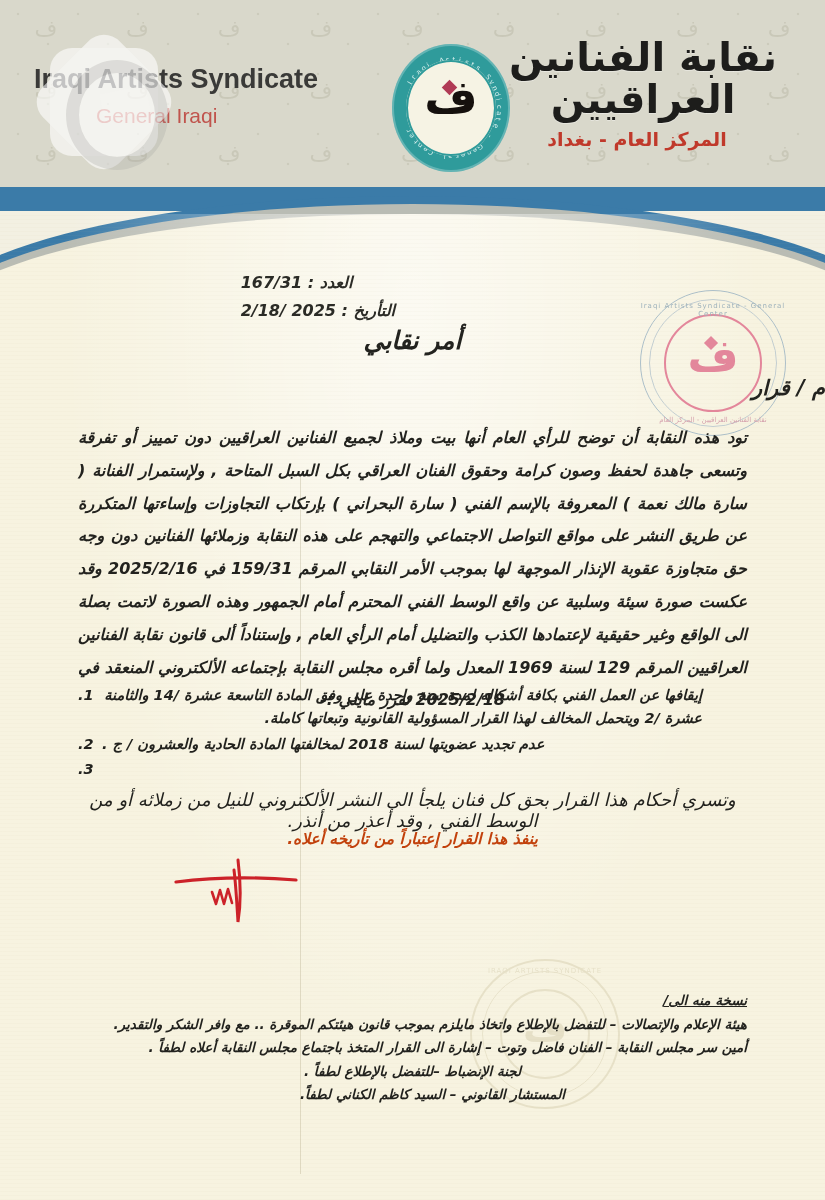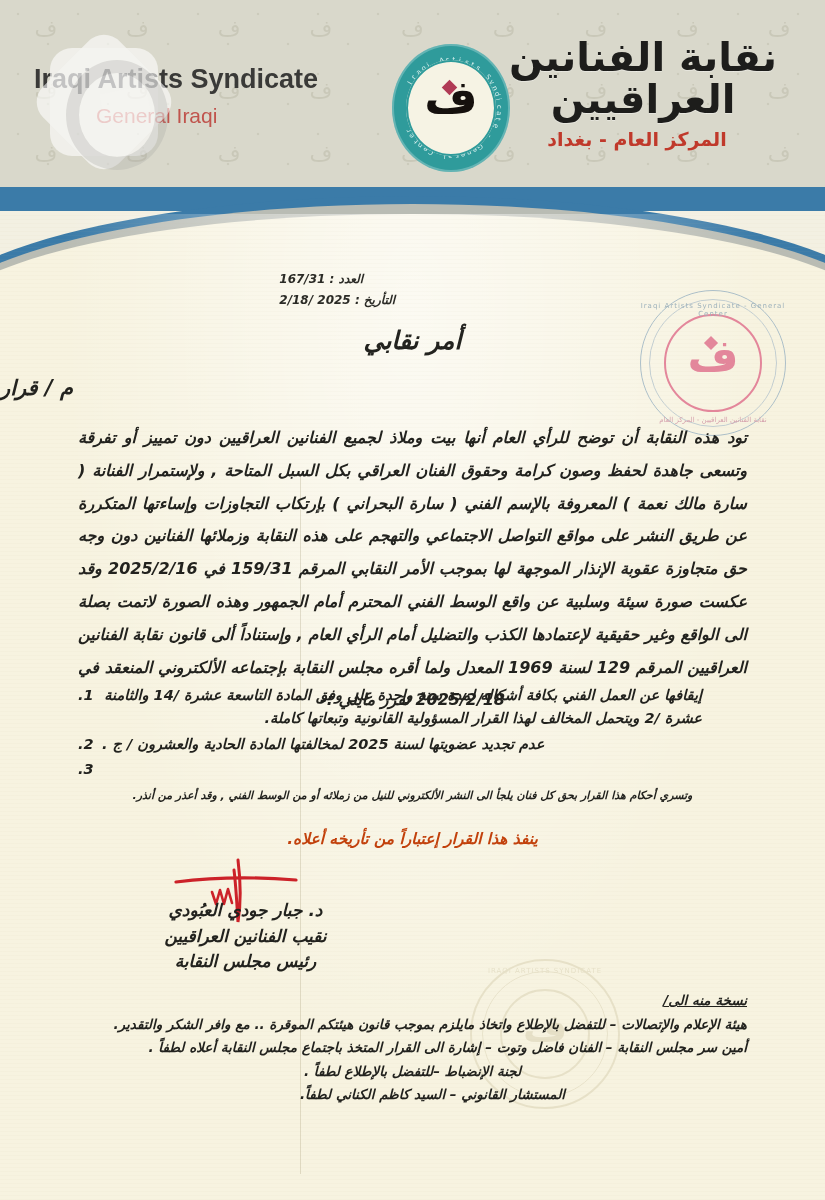--- a/index.html
+++ b/index.html
@@ -153,21 +153,21 @@
       repeating-linear-gradient(0deg, rgba(190,180,140,.045) 0 1px, transparent 1px 4px),
       radial-gradient(ellipse at 50% 10%, rgba(255,255,255,.6), transparent 60%);
     pointer-events:none;
   }
 
   .meta{
     position:absolute;right:430px;top:55px;
     text-align:left;
     direction:rtl;
     color:#2b2b26;
-    font-size:12px;font-weight:bold;font-style:italic;
+    font-size:16px;font-weight:bold;font-style:italic;
     line-height:1.75;
     white-space:nowrap;
   }
   .meta div{letter-spacing:.3px;}
 
   
   .stamp{
     position:absolute;left:640px;top:76px;width:146px;height:146px;
     opacity:.85;
   }
@@ -200,21 +200,21 @@
 
   .title{
     position:absolute;left:0;right:0;top:112px;
     text-align:center;
     color:#23231f;
     font-size:25px;font-weight:bold;font-style:italic;
     letter-spacing:1px;
   }
   .subtitle{
     position:absolute;left:0;right:0;top:162px;
-    text-align:left;
+    text-align:right;
     color:#23231f;
     font-size:21px;font-weight:bold;font-style:italic;
   }
 
   .body-text{
     position:absolute;right:78px;left:78px;top:208px;
     color:#22221e;
     font-size:16px;font-weight:bold;font-style:italic;
     line-height:2.05;
     text-align:justify;
@@ -231,21 +231,21 @@
   }
   .list-item{display:flex;gap:8px;justify-content:flex-end;margin-bottom:2px;}
   .list-num{flex:0 0 auto;min-width:16px;text-align:left;}
   .list-body{flex:0 1 auto;text-align:right;}
   .list-item.i1 .list-body{max-width:600px;}
   .list-item.i2 .list-body,.list-item.i3 .list-body{text-align:right;}
 
   .note{
     position:absolute;right:78px;left:78px;top:575px;
     direction:rtl;text-align:center;
-    color:#22221e;font-size:11px;font-weight:bold;font-style:italic;
+    color:#22221e;font-size:18px;font-weight:normal;font-style:italic;
   }
   .exec{
     position:absolute;right:78px;left:78px;top:616px;
     direction:rtl;text-align:center;
     color:#c2410c;font-size:15.5px;font-weight:bold;font-style:italic;
   }
 
   
   .sig-mark{
     position:absolute;left:168px;top:642px;width:140px;height:70px;
@@ -421,42 +421,37 @@
     <div class="subtitle">م / قرار</div>
 
     <div class="body-text">تود هذه النقابة أن توضح للرأي العام أنها بيت وملاذ لجميع الفنانين العراقيين دون تمييز أو تفرقة وتسعى جاهدة لحفظ وصون كرامة وحقوق الفنان العراقي بكل السبل المتاحة , ولإستمرار الفنانة ( سارة مالك نعمة ) المعروفة بالإسم الفني ( سارة البحراني ) بإرتكاب التجاوزات وإساءتها المتكررة عن طريق النشر على مواقع التواصل الاجتماعي والتهجم على هذه النقابة وزملائها الفنانين دون وجه حق متجاوزة عقوبة الإنذار الموجهة لها بموجب الأمر النقابي المرقم 159/31 في 2025/2/16 وقد عكست صورة سيئة وسلبية عن واقع الوسط الفني المحترم أمام الجمهور وهذه الصورة لاتمت بصلة الى الواقع وغير حقيقية لإعتمادها الكذب والتضليل أمام الرأي العام , وإستناداً ألى قانون نقابة الفنانين العراقيين المرقم 129 لسنة 1969 المعدل ولما أقره مجلس النقابة بإجتماعه الألكتروني المنعقد في 2025/2/18 تقرر مايلي :-</div>
 
     <div class="list" id="decisionList">
         <div class="list-item i1">
           <div class="list-body">إيقافها عن العمل الفني بكافة أشكاله لمدة سنة واحدة على وفق المادة التاسعة عشرة /14 والثامنة عشرة /2 ويتحمل المخالف لهذا القرار المسؤولية القانونية وتبعاتها كاملة.</div>
           <div class="list-num">1.</div>
         </div>
         <div class="list-item i2">
-          <div class="list-body">عدم تجديد عضويتها لسنة 2025 لمخالفتها المادة الحادية والعشرون / ج .</div>
+          <div class="list-body">عدم تجديد عضويتها لسنة 2018 لمخالفتها المادة الحادية والعشرون / ج .</div>
           <div class="list-num">2.</div>
         </div>
         <div class="list-item i3">
           <div class="list-num">3.</div>
         </div>
       </div>
 
     <div class="note">وتسري أحكام هذا القرار بحق كل فنان يلجأ الى النشر الألكتروني للنيل من زملائه أو من الوسط الفني , وقد أعذر من أنذر.</div>
     <div class="exec">ينفذ هذا القرار إعتباراً من تأريخه أعلاه.</div>
 
     <svg class="sig-mark" viewBox="0 0 140 70">
       <path d="M8 26 C40 22, 78 20, 128 24" stroke="#cc2229" stroke-width="3.2" fill="none" stroke-linecap="round"></path>
       <path d="M70 4 C72 20, 74 42, 70 66 C69 50, 68 30, 66 14" stroke="#cc2229" stroke-width="3" fill="none" stroke-linecap="round"></path>
       <path d="M44 36 L48 48 L52 34 L56 48 L60 33 L64 47" stroke="#cc2229" stroke-width="2.6" fill="none" stroke-linejoin="round" stroke-linecap="round"></path>
     </svg>
 
-    <div class="signature">
-      <div>د. جبار جودي العبُودي</div>
-      <div>نقيب الفنانين العراقيين</div>
-      <div>رئيس مجلس النقابة</div>
-    </div>
 
     <div class="dryseal">
       <div class="r1"></div>
         <div class="r2"></div>
         <div class="r3"></div>
       <div class="t">IRAQI ARTISTS SYNDICATE</div>
       <div class="g">ف</div>
     </div>
 
     <div class="copies">

